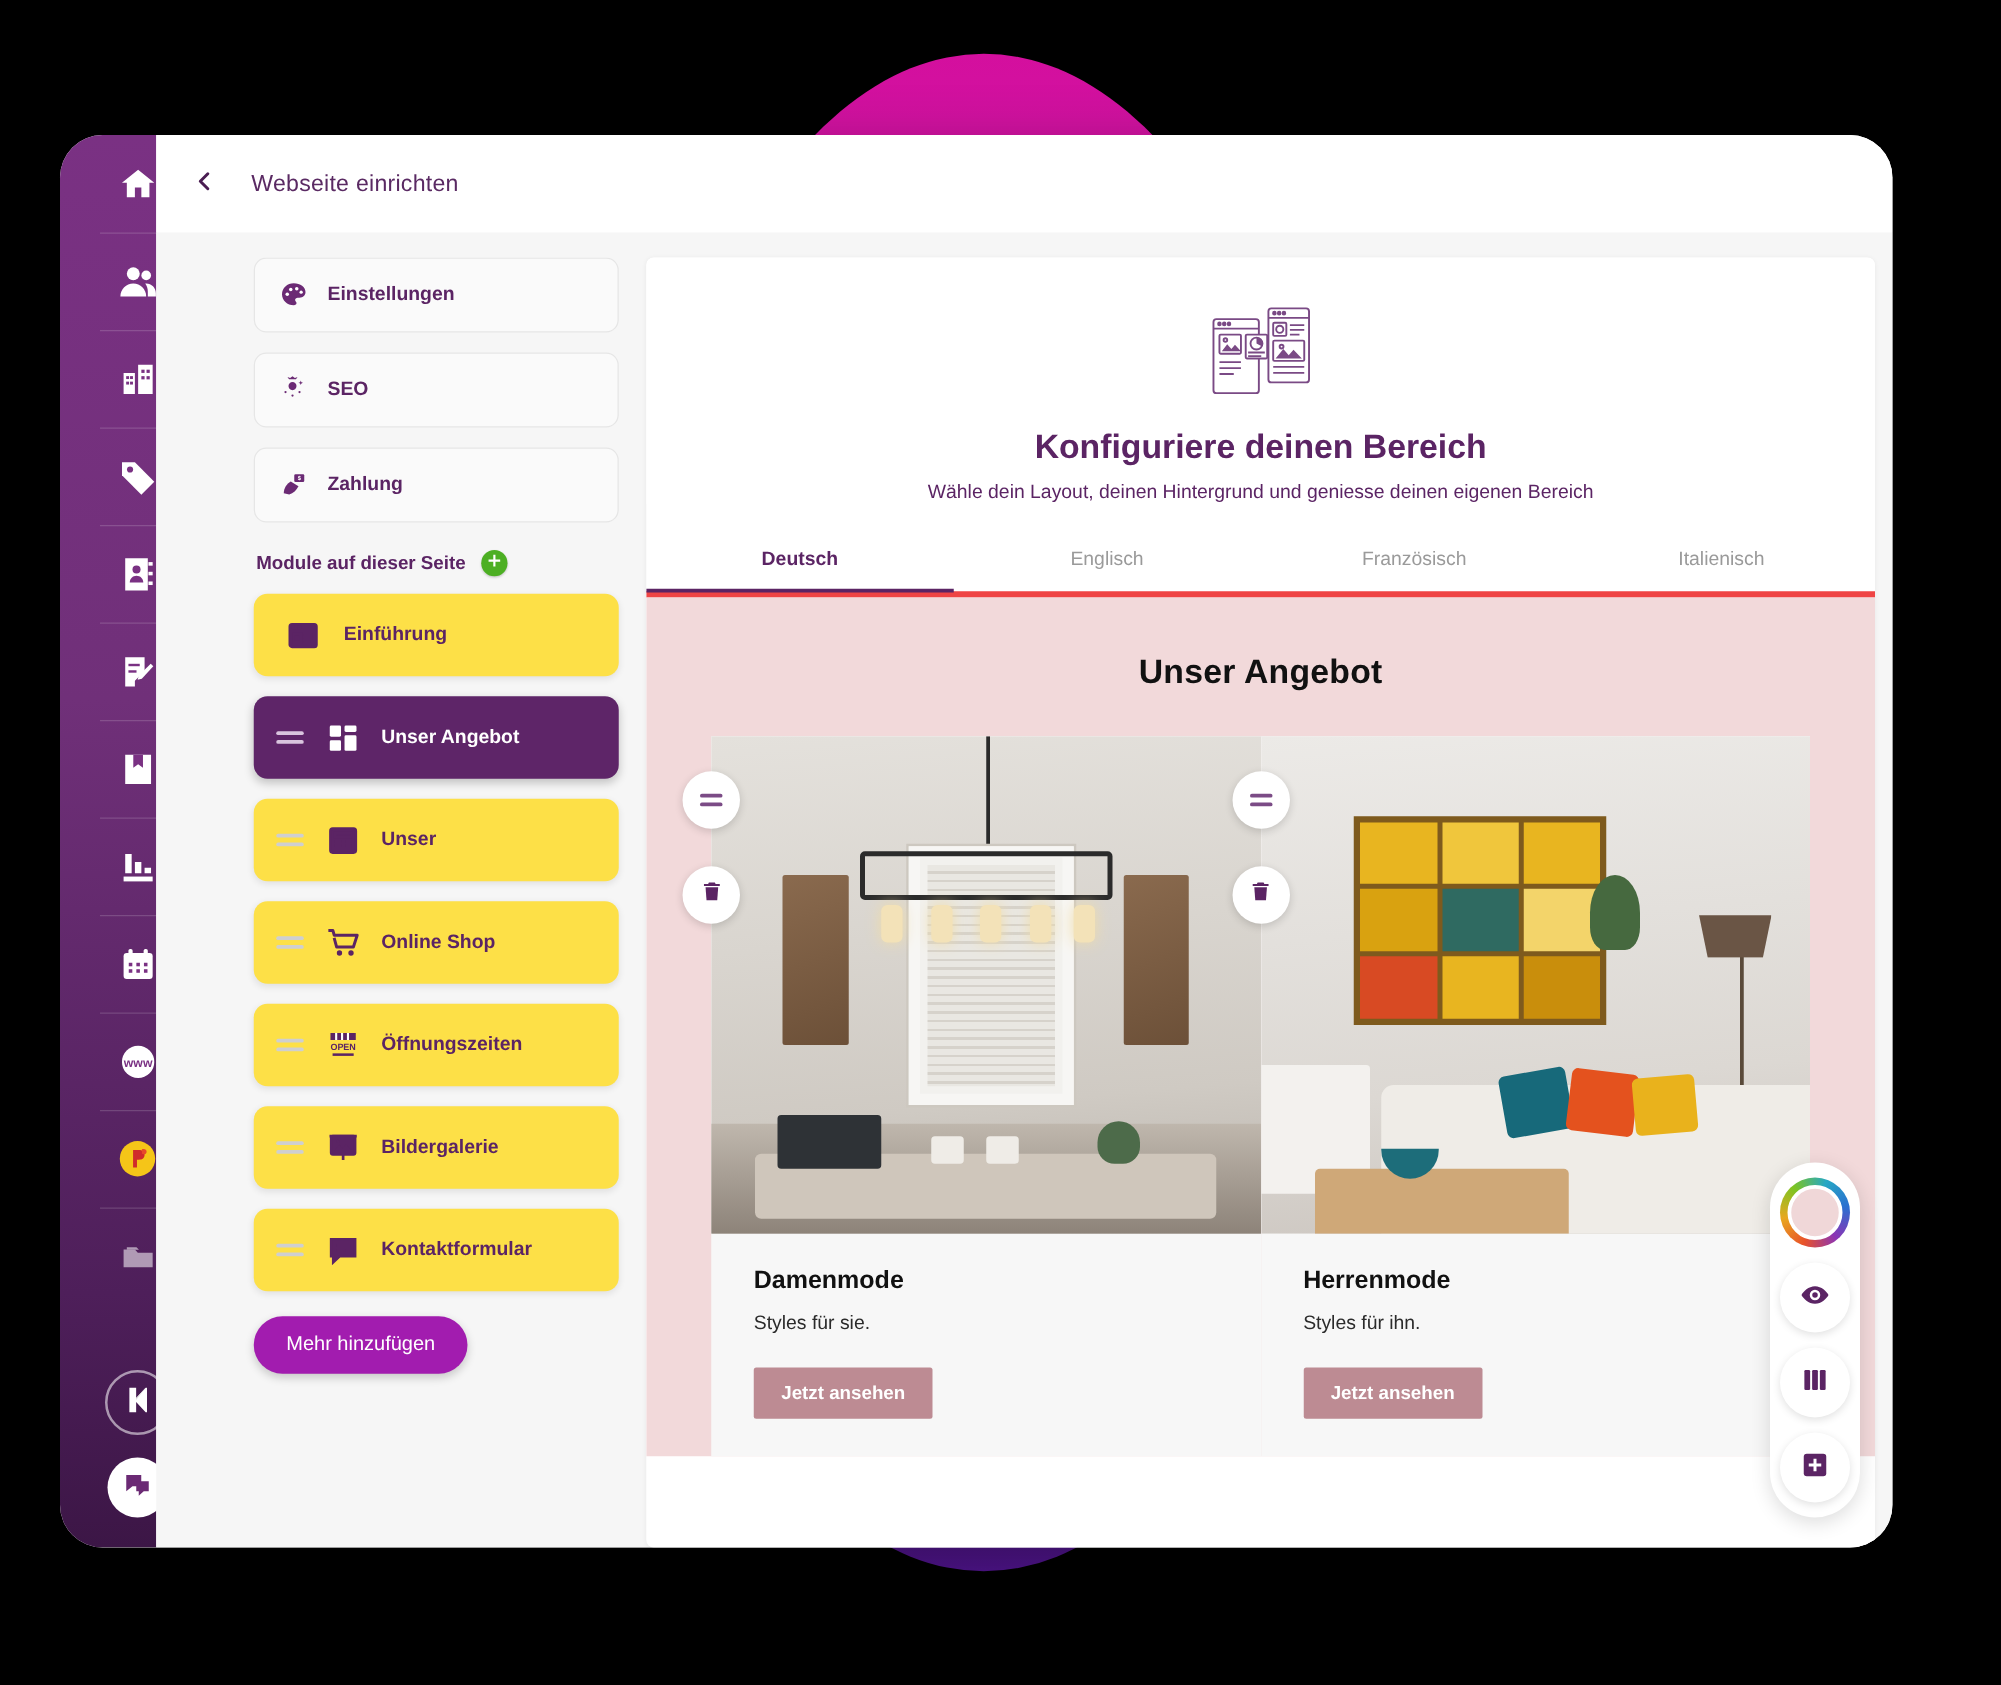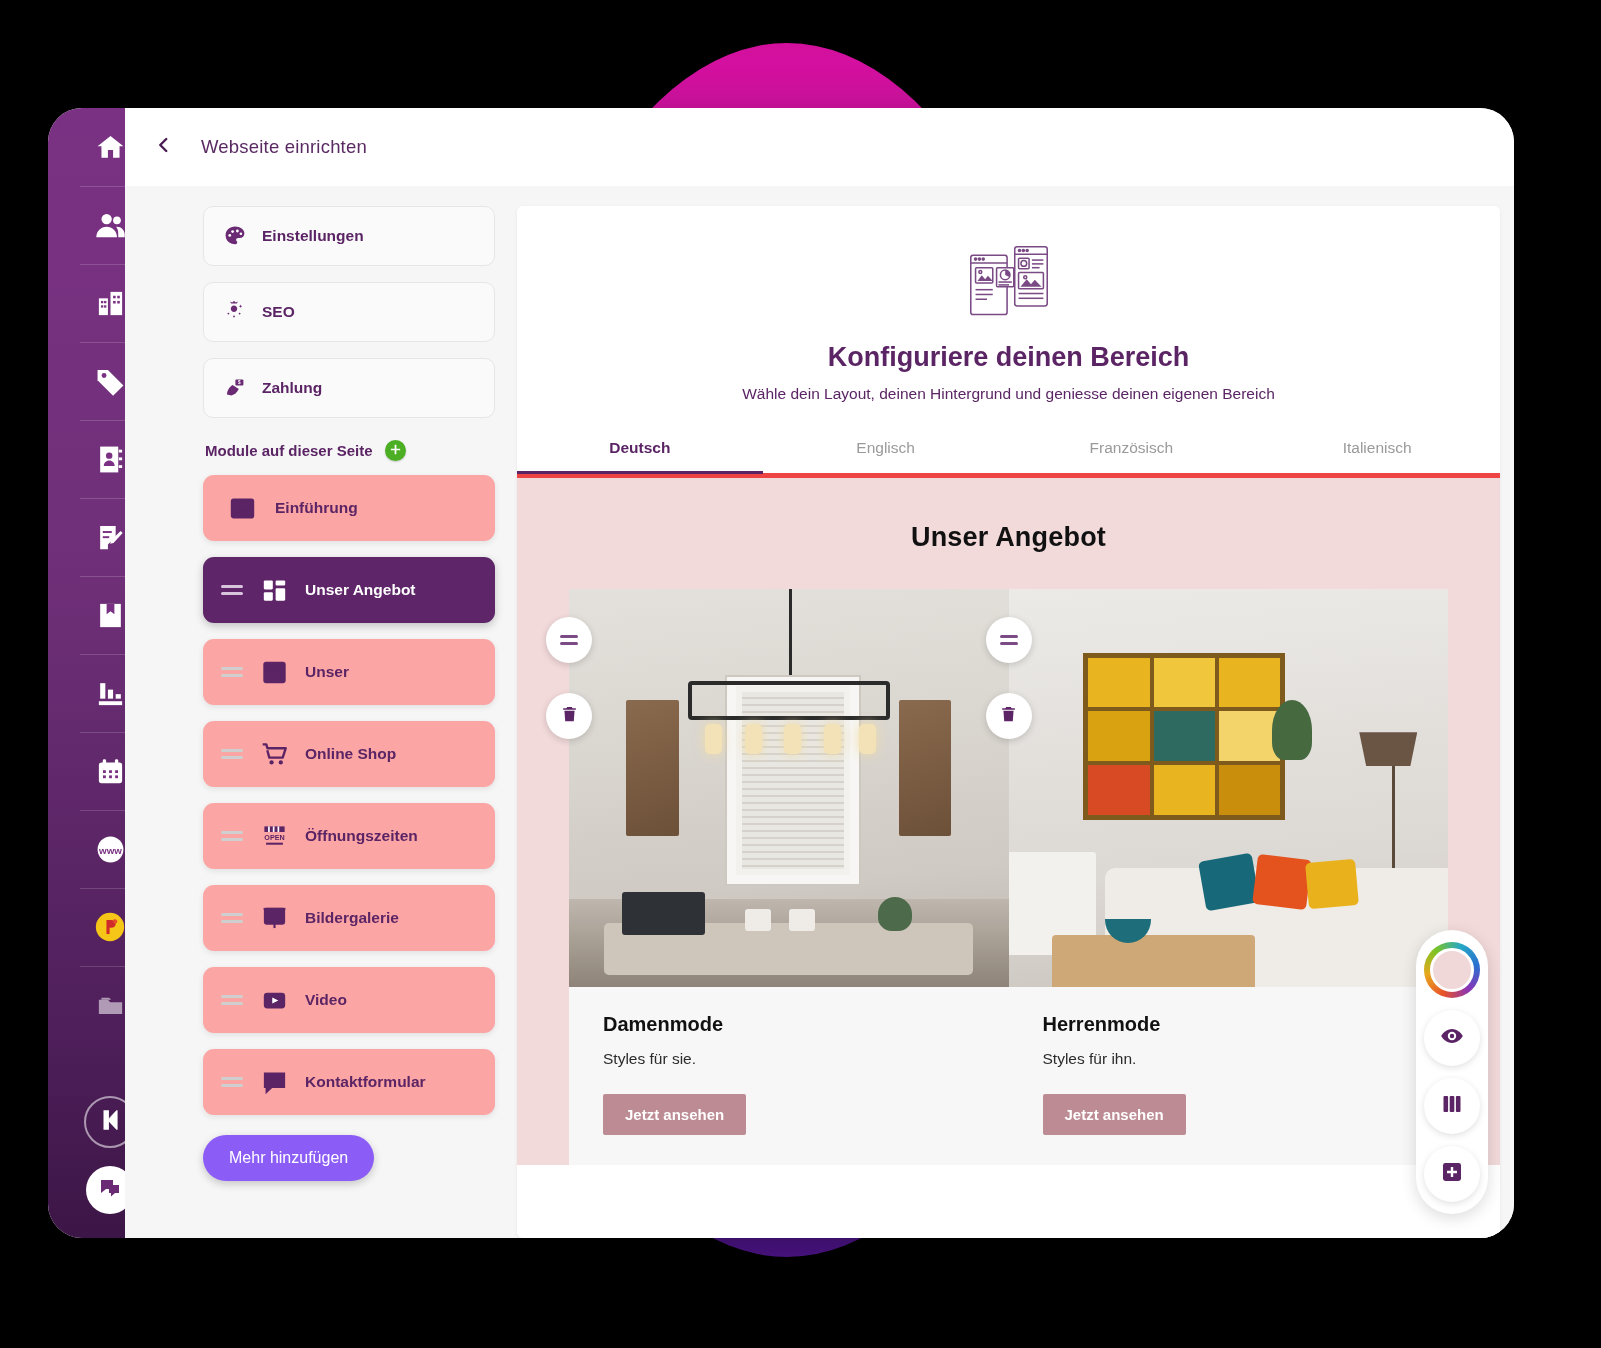--- a/index.html
+++ b/index.html
@@ -103,41 +103,41 @@
   .section-head .txt { font-size: 15px; font-weight: bold; color: #5b2464; }
   .plus-badge {
     width: 21px; height: 21px; border-radius: 50%;
     background: #4caf23; display: flex; align-items:center; justify-content:center;
     cursor: pointer; box-shadow: 0 1px 2px rgba(0,0,0,.2);
   }
   .plus-badge::before { content:""; position:absolute; }
   .plus-badge svg { width: 13px; height: 13px; fill: #fff; }
 
   .drag-card {
-    height: 66px; border-radius: 11px; background: #fca5a5;
+    height: 66px; border-radius: 11px; background: #fde047;
     box-shadow: 0 2px 6px rgba(0,0,0,0.09);
     display: flex; align-items: center; gap: 16px;
     padding: 0 18px; margin-bottom: 16px; cursor: pointer;
   }
   .drag-card.active { background: #5e2568; box-shadow: 0 3px 8px rgba(0,0,0,0.22); }
   .handle { width: 22px; flex: 0 0 auto; display:flex; flex-direction:column; gap:4px; cursor:grab;}
   .handle span { display:block; height:3px; border-radius:2px; background:#cfcfcf; }
   .drag-card.active .handle span { background: #d9c4de; }
   .drag-card .ic { width: 30px; height: 28px; display:flex; align-items:center; justify-content:center; flex:0 0 auto;}
   .drag-card .ic svg { width: 27px; height: 27px; fill: #5b2464; }
   .drag-card.active .ic svg { fill: #ffffff; }
   .drag-card .lbl { font-size: 15.5px; font-weight: bold; color: #5b2464; }
   .drag-card.active .lbl { color: #ffffff; }
   .drag-card.first { justify-content: flex-start; padding-left: 18px; gap: 18px; }
   .drag-card.first .ic { margin-left: 6px; }
 
   .more-btn {
     display: inline-flex; align-items: center; justify-content: center;
     height: 46px; padding: 0 26px; border-radius: 24px;
-    background: #8b5cf6; color: #fff; font-size: 16px; border: none;
+    background: #a21caf; color: #fff; font-size: 16px; border: none;
     cursor: pointer; margin-top: 4px;
     box-shadow: 0 3px 8px rgba(0,0,0,0.2);
     font-family: "Liberation Sans", sans-serif;
   }
 
   
   .preview {
     flex: 1 1 auto; margin-right: 14px;
     background: #ffffff; border-radius: 6px;
     box-shadow: 0 1px 4px rgba(0,0,0,0.06);
@@ -564,33 +564,20 @@
                 <rect x="3.5" y="3.5" width="17" height="13" rx="1.2"></rect>
                 <path d="M6 13.5l3.3-4 2.4 2.7 2.4-3 3.9 4.3z" fill="#5b2464" stroke="none"></path>
                 <circle cx="8.3" cy="7.2" r="1.2" fill="#5b2464" stroke="none"></circle>
                 <line x1="2.3" y1="3.5" x2="21.7" y2="3.5"></line>
                 <line x1="12" y1="16.5" x2="12" y2="20.5"></line>
               </svg>
           </span>
           <span class="lbl">Bildergalerie</span>
         </div>
 
-        <div class="drag-card">
-          <span class="handle">
-              <span></span>
-              <span></span>
-            </span>
-          <span class="ic">
-            <svg viewBox="0 0 24 24">
-                <rect x="2.5" y="5" width="19" height="14" rx="3"></rect>
-                <path d="M10 9.4l5.4 2.6-5.4 2.6z" fill="#fff"></path>
-              </svg>
-          </span>
-          <span class="lbl">Video</span>
-        </div>
 
         <div class="drag-card">
           <span class="handle">
               <span></span>
               <span></span>
             </span>
           <span class="ic">
             <svg viewBox="0 0 24 24" fill="none" stroke="#5b2464" stroke-width="1.9">
                 <path d="M3.5 4h17v12h-11l-4.5 4.2V16h-1.5z"></path>
                 <line x1="7" y1="8.4" x2="17" y2="8.4"></line>

